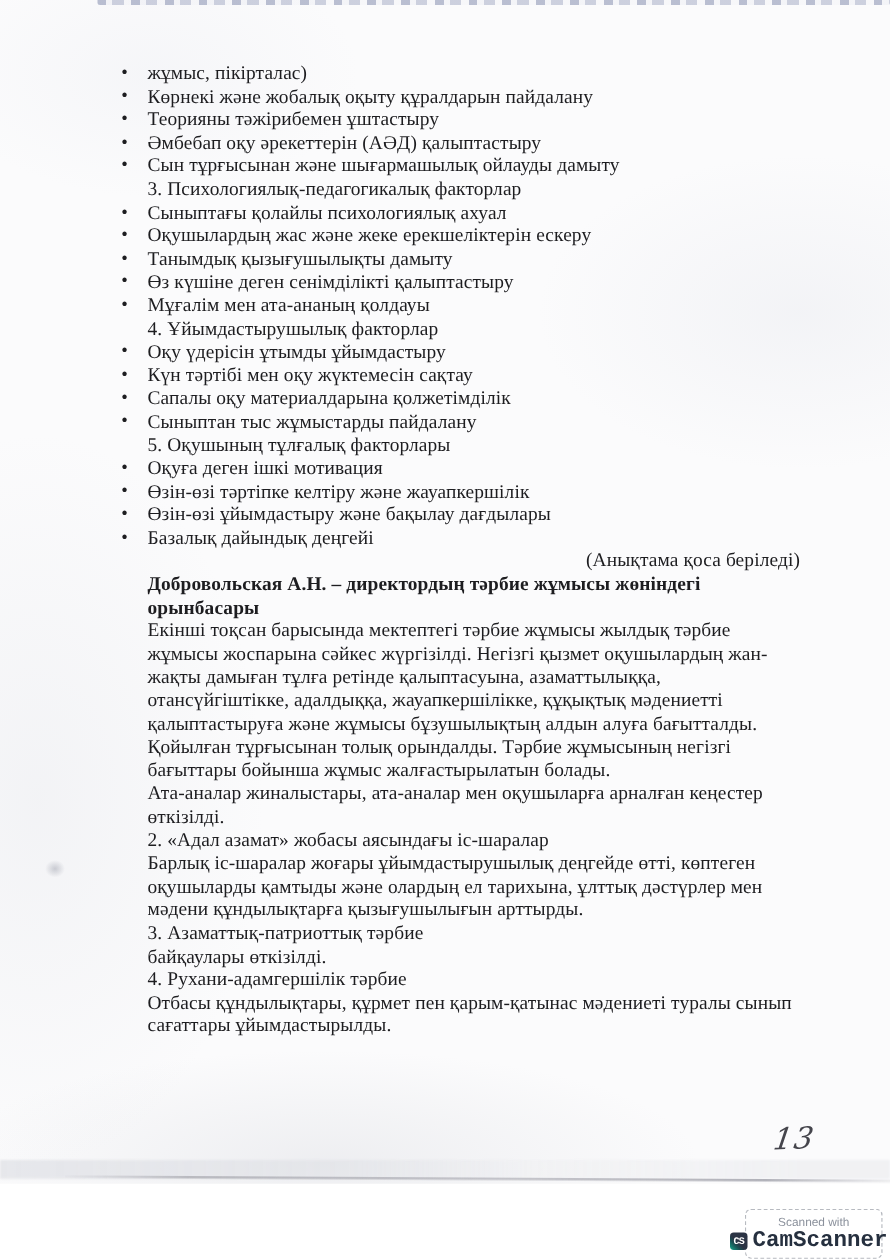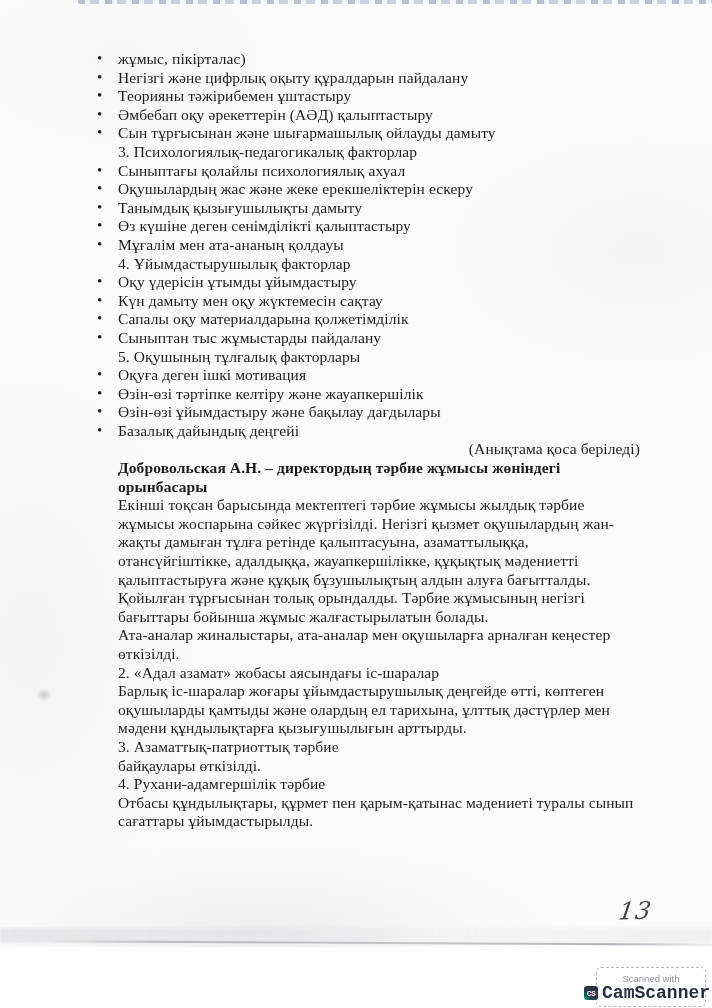--- a/index.html
+++ b/index.html
@@ -117,21 +117,21 @@
   <div class="top-edge"></div>
 
   <div class="content">
     <div>
         <div class="list-item">
           <span class="marker">•</span>
           <div class="tline">жұмыс, пікірталас)</div>
         </div>
         <div class="list-item">
           <span class="marker">•</span>
-          <div class="tline">Негізгі және цифрлық оқыту құралдарын пайдалану</div>
+          <div class="tline">Көрнекі және жобалық оқыту құралдарын пайдалану</div>
         </div>
         <div class="list-item">
           <span class="marker">•</span>
           <div class="tline">Теорияны тәжірибемен ұштастыру</div>
         </div>
         <div class="list-item">
           <span class="marker">•</span>
           <div class="tline">Әмбебап оқу әрекеттерін (АӘД) қалыптастыру</div>
         </div>
         <div class="list-item">
@@ -163,21 +163,21 @@
         </div>
         <div class="list-item">
           <div class="tline">4. Ұйымдастырушылық факторлар</div>
         </div>
         <div class="list-item">
           <span class="marker">•</span>
           <div class="tline">Оқу үдерісін ұтымды ұйымдастыру</div>
         </div>
         <div class="list-item">
           <span class="marker">•</span>
-          <div class="tline">Күн дамыту мен оқу жүктемесін сақтау</div>
+          <div class="tline">Күн тәртібі мен оқу жүктемесін сақтау</div>
         </div>
         <div class="list-item">
           <span class="marker">•</span>
           <div class="tline">Сапалы оқу материалдарына қолжетімділік</div>
         </div>
         <div class="list-item">
           <span class="marker">•</span>
           <div class="tline">Сыныптан тыс жұмыстарды пайдалану</div>
         </div>
         <div class="list-item">
@@ -203,21 +203,21 @@
     <div class="note-right tline">(Анықтама қоса беріледі)</div>
     <div>
         <div class="heading-line tline">Добровольская А.Н. – директордың тәрбие жұмысы жөніндегі</div>
         <div class="heading-line tline">орынбасары</div>
       </div>
     <div>
         <div class="tline">Екінші тоқсан барысында мектептегі тәрбие жұмысы жылдық тәрбие</div>
         <div class="tline">жұмысы жоспарына сәйкес жүргізілді. Негізгі қызмет оқушылардың жан-</div>
         <div class="tline">жақты дамыған тұлға ретінде қалыптасуына, азаматтылыққа,</div>
         <div class="tline">отансүйгіштікке, адалдыққа, жауапкершілікке, құқықтық мәдениетті</div>
-        <div class="tline">қалыптастыруға және құқық бұзушылықтың алдын алуға бағытталды.</div>
+        <div class="tline">қалыптастыруға және жұмысы бұзушылықтың алдын алуға бағытталды.</div>
         <div class="tline">Қойылған тұрғысынан толық орындалды. Тәрбие жұмысының негізгі</div>
         <div class="tline">бағыттары бойынша жұмыс жалғастырылатын болады.</div>
         <div class="tline">Ата-аналар жиналыстары, ата-аналар мен оқушыларға арналған кеңестер</div>
         <div class="tline">өткізілді.</div>
         <div class="tline">2. «Адал азамат» жобасы аясындағы іс-шаралар</div>
         <div class="tline">Барлық іс-шаралар жоғары ұйымдастырушылық деңгейде өтті, көптеген</div>
         <div class="tline">оқушыларды қамтыды және олардың ел тарихына, ұлттық дәстүрлер мен</div>
         <div class="tline">мәдени құндылықтарға қызығушылығын арттырды.</div>
         <div class="tline">3. Азаматтық-патриоттық тәрбие</div>
         <div class="tline">байқаулары өткізілді.</div>

